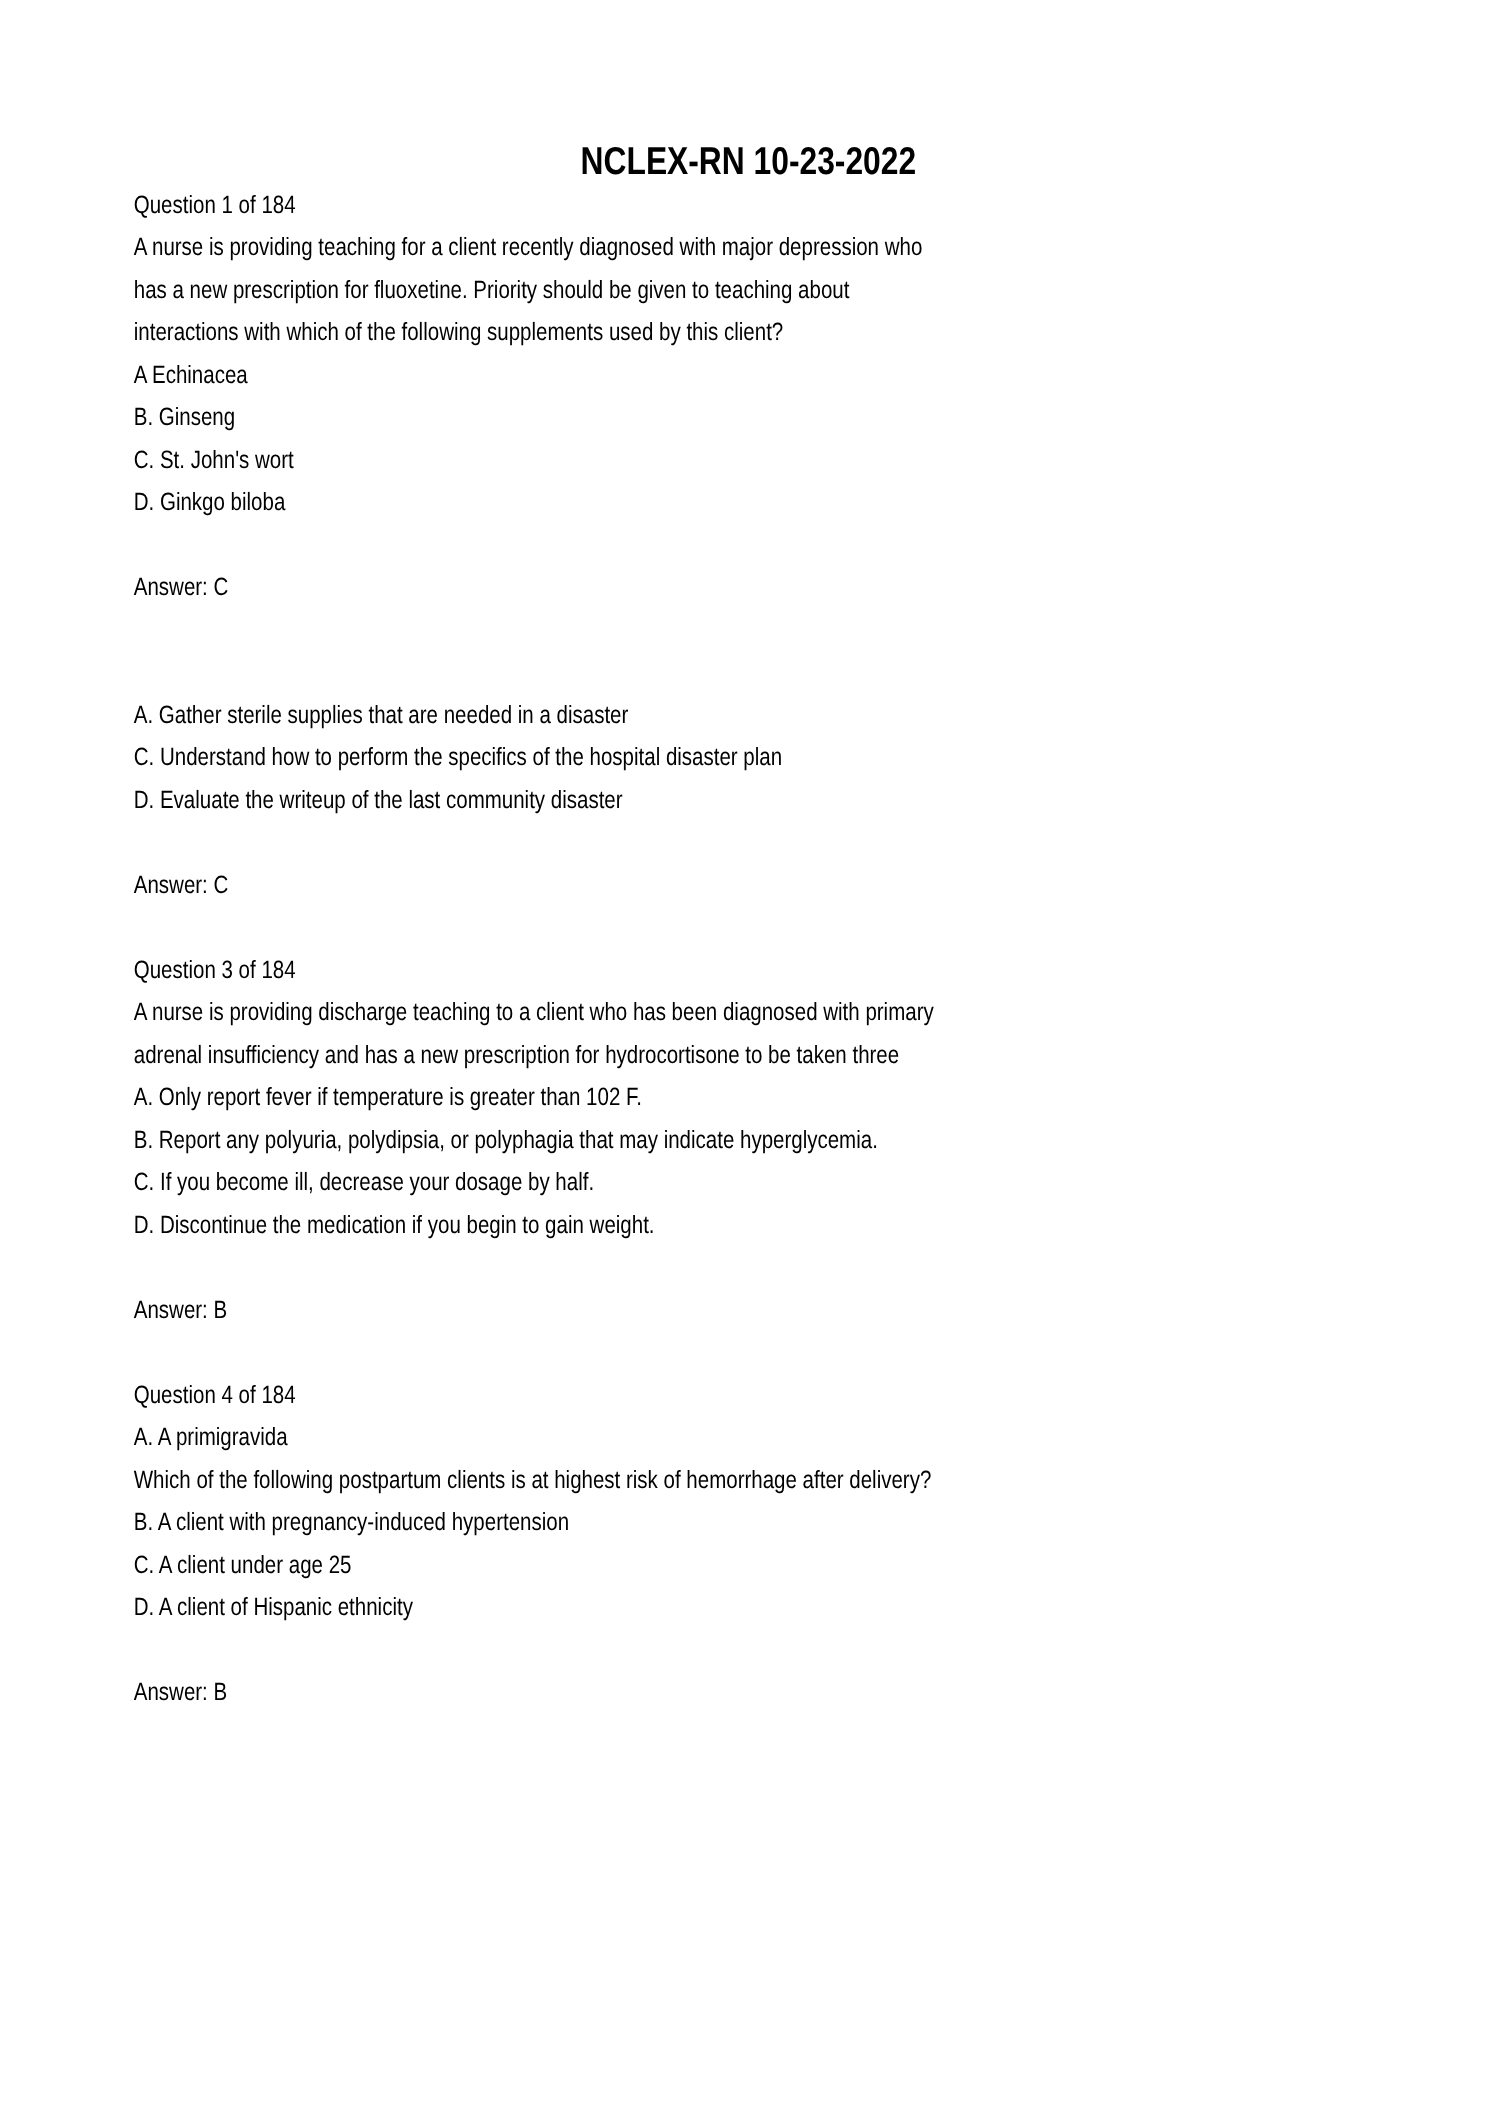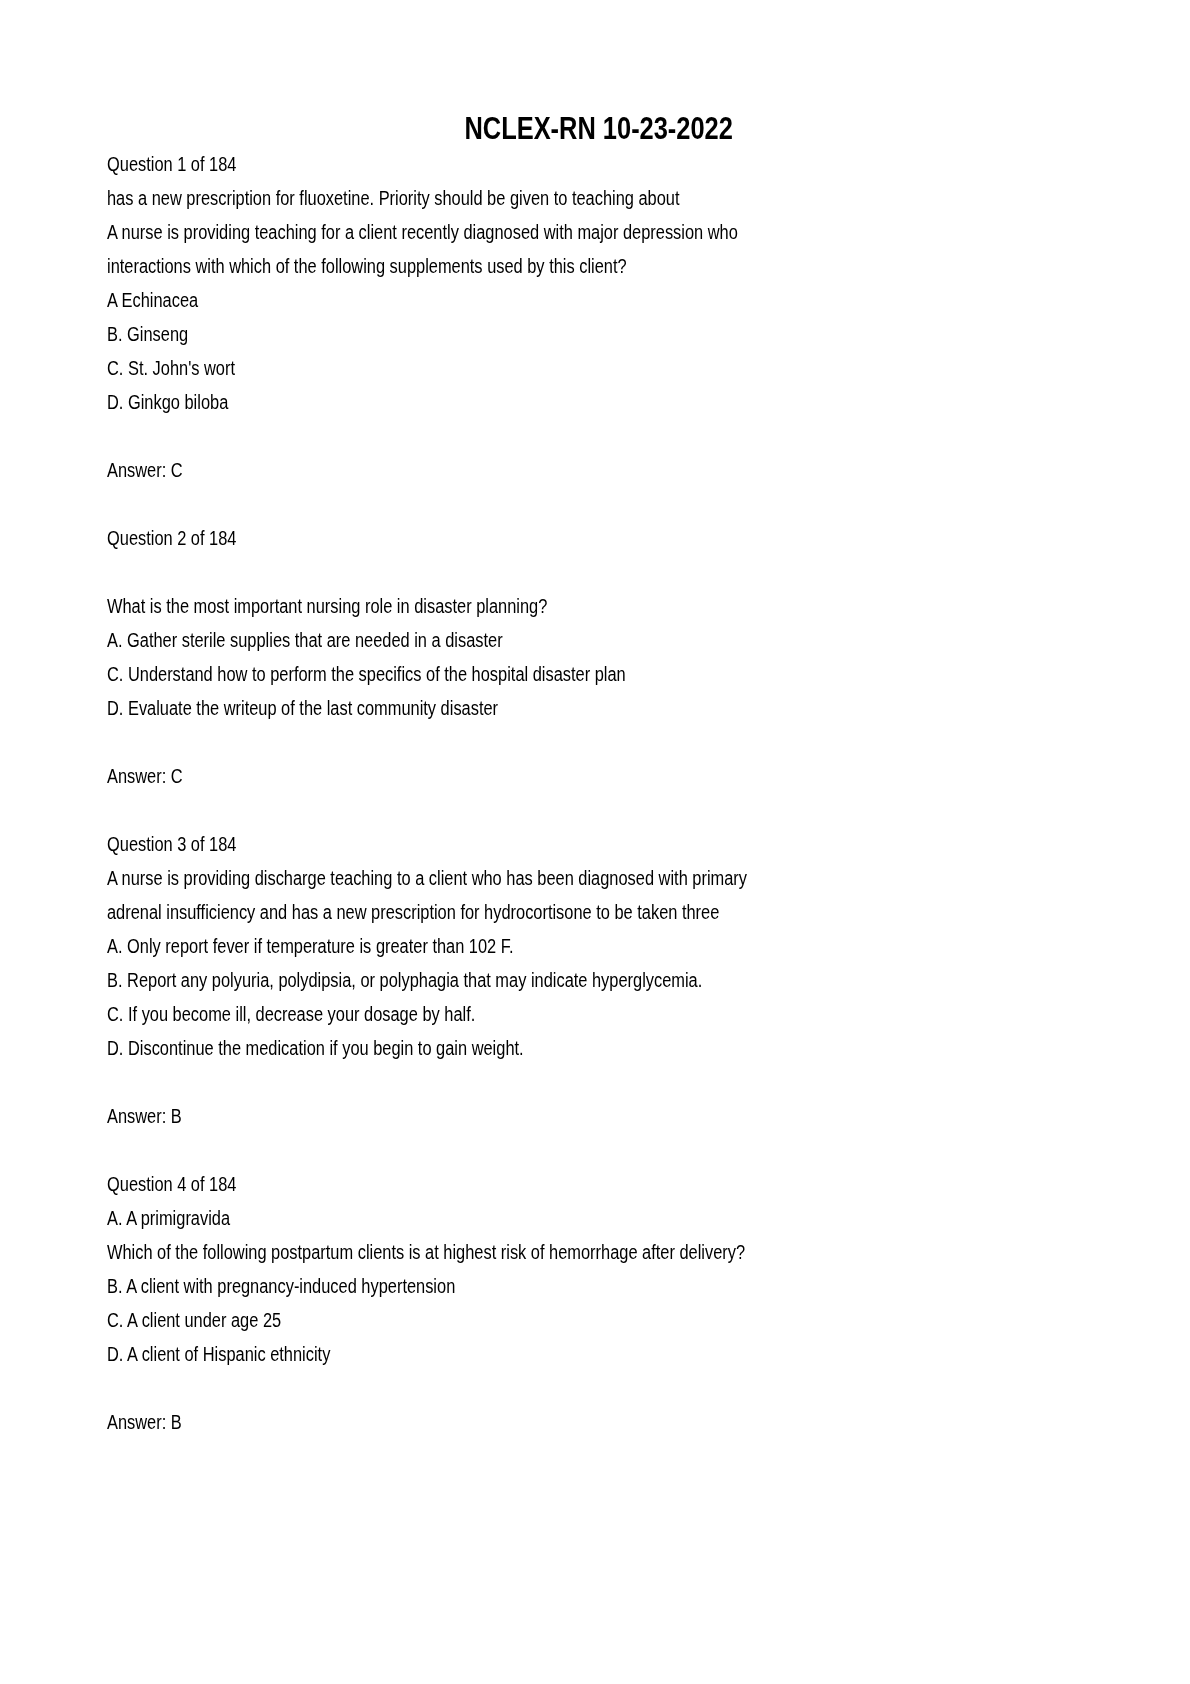--- a/index.html
+++ b/index.html
@@ -49,35 +49,33 @@
   }
 </style>
 </head>
 <body>
 
 <div class="page">
   <div class="doc-title"><span class="tx">NCLEX-RN 10-23-2022</span></div>
   <div>
       <section class="question">
         <div class="line"><span class="tx">Question 1 of 184</span></div>
+        <div class="line"><span class="tx">A nurse is providing teaching for a client recently diagnosed with major depression who</span></div>
         <div class="line"><span class="tx">has a new prescription for fluoxetine. Priority should be given to teaching about</span></div>
-        <div class="line"><span class="tx">A nurse is providing teaching for a client recently diagnosed with major depression who</span></div>
         <div class="line"><span class="tx">interactions with which of the following supplements used by this client?</span></div>
         <div class="line"><span class="tx">A Echinacea</span></div>
         <div class="line"><span class="tx">B. Ginseng</span></div>
         <div class="line"><span class="tx">C. St. John's wort</span></div>
         <div class="line"><span class="tx">D. Ginkgo biloba</span></div>
         <div class="line blank"></div>
         <div class="line"><span class="tx">Answer: C</span></div>
         <div class="line blank"></div>
       </section>
       <section class="question">
-        <div class="line"><span class="tx">Question 2 of 184</span></div>
         <div class="line blank"></div>
-        <div class="line"><span class="tx">What is the most important nursing role in disaster planning?</span></div>
         <div class="line"><span class="tx">A. Gather sterile supplies that are needed in a disaster</span></div>
         <div class="line"><span class="tx">C. Understand how to perform the specifics of the hospital disaster plan</span></div>
         <div class="line"><span class="tx">D. Evaluate the writeup of the last community disaster</span></div>
         <div class="line blank"></div>
         <div class="line"><span class="tx">Answer: C</span></div>
         <div class="line blank"></div>
       </section>
       <section class="question">
         <div class="line"><span class="tx">Question 3 of 184</span></div>
         <div class="line"><span class="tx">A nurse is providing discharge teaching to a client who has been diagnosed with primary</span></div>

